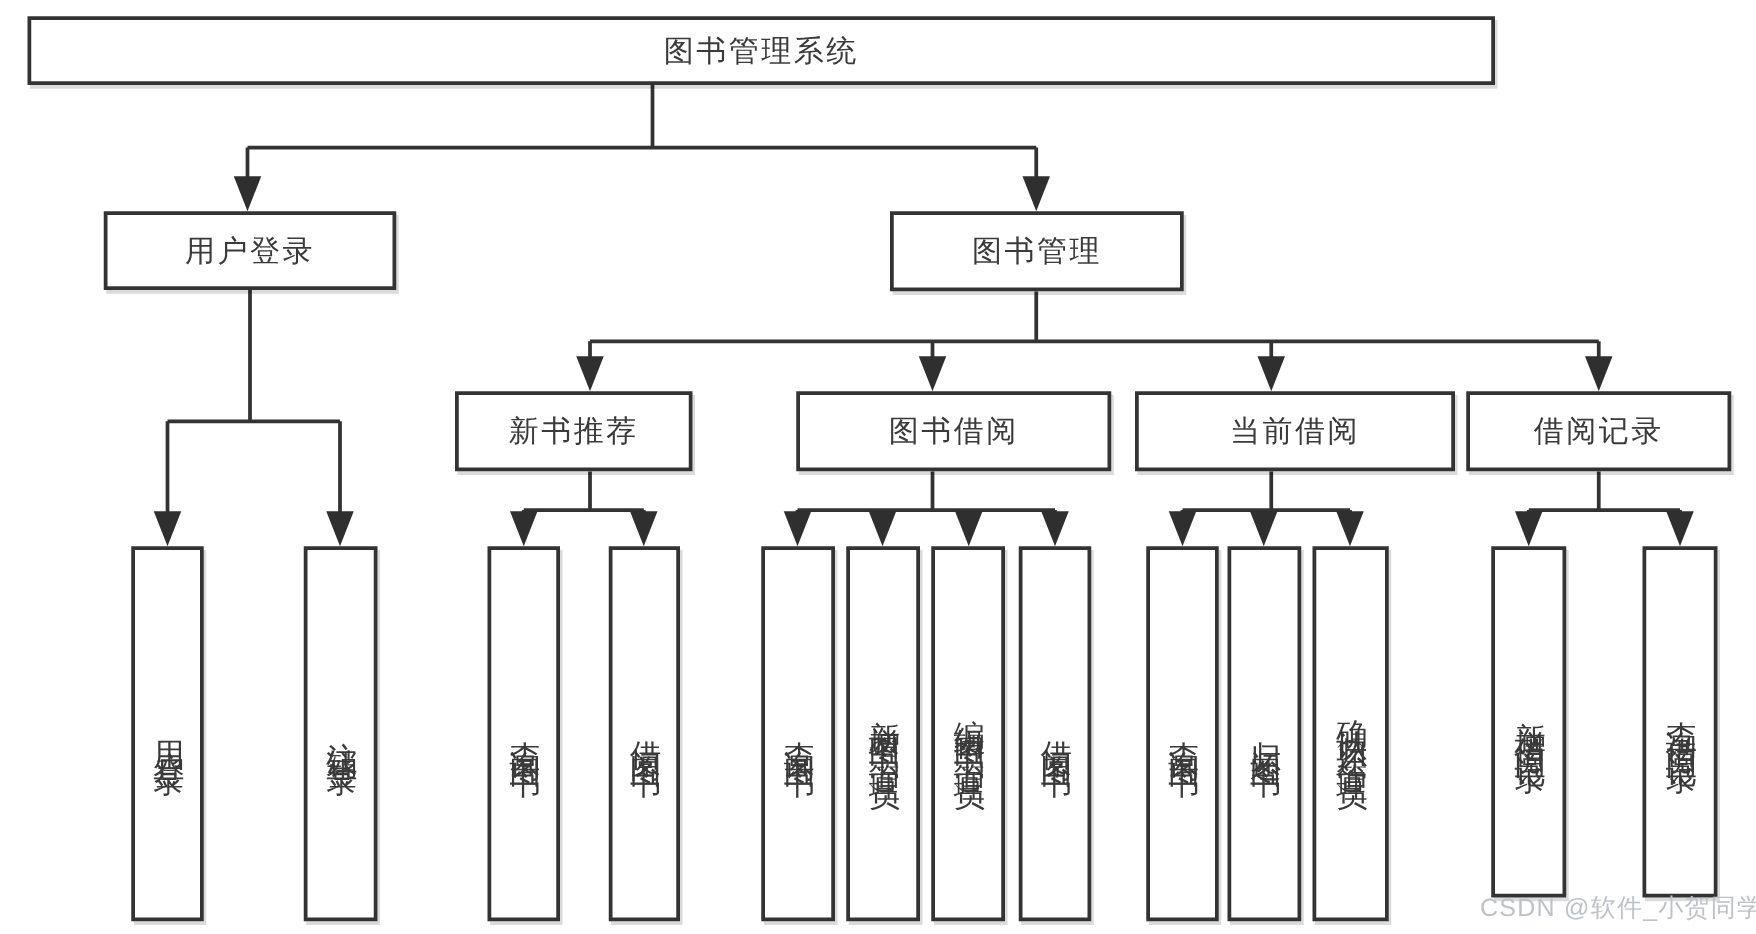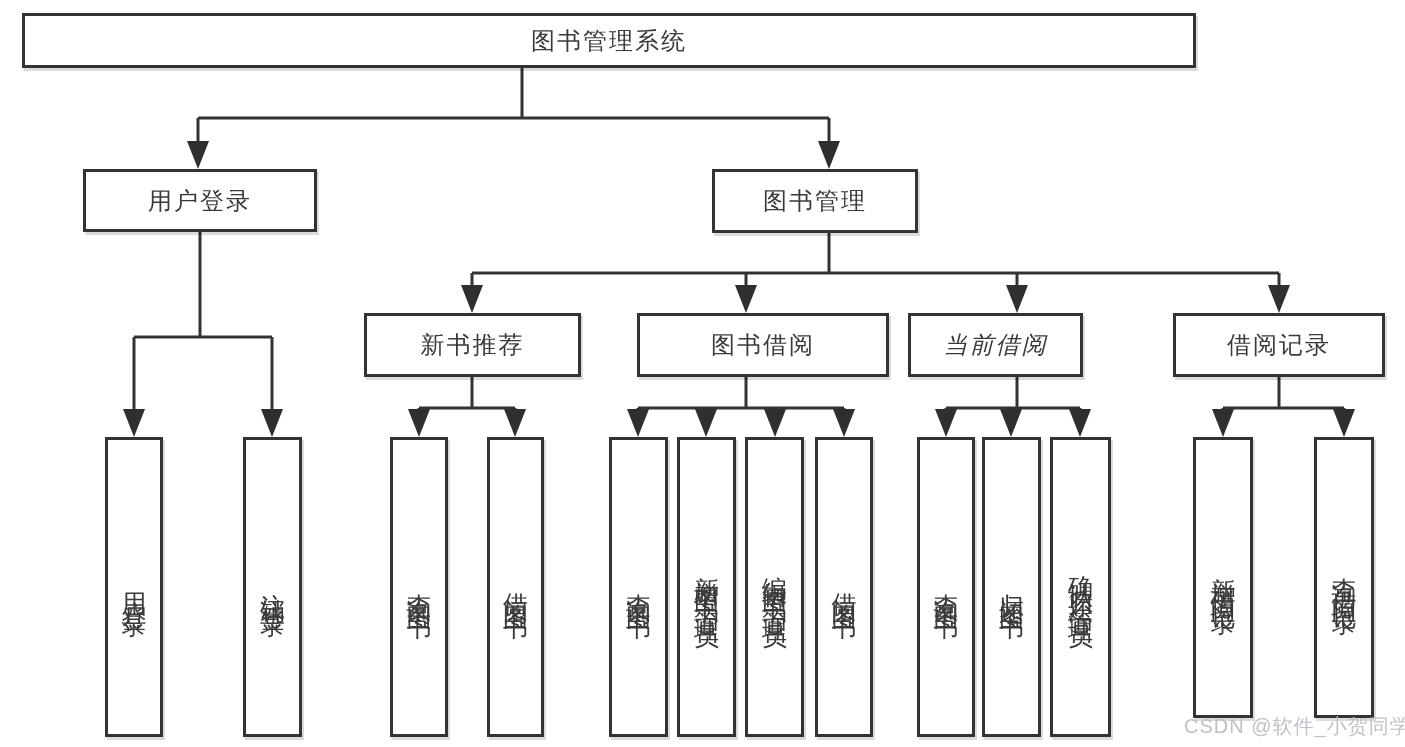--- a/index.html
+++ b/index.html
@@ -111,31 +111,31 @@
     </g>
   </svg>
 
   <div class="node h-node" style="left:22px; top:13px; width:1174px; height:55px;">
     <span>图书管理系统</span>
   </div>
 
   <div class="node h-node" style="left:83px; top:169px; width:234px; height:63px;">
     <span>用户登录</span>
   </div>
-  <div class="node h-node" style="left:712px; top:169px; width:206px; height:64px;">
+  <div class="node h-node" style="left:712px; top:169px; width:235px; height:64px;">
     <span>图书管理</span>
   </div>
 
-  <div class="node h-node" style="left:364px; top:313px; width:217px; height:64px;">
+  <div class="node h-node" style="left:364px; top:313px; width:190px; height:64px;">
     <span>新书推荐</span>
   </div>
   <div class="node h-node" style="left:637px; top:313px; width:252px; height:64px;">
     <span>图书借阅</span>
   </div>
-  <div class="node h-node" style="left:908px; top:313px; width:175px; height:64px;font-style:italic;">
+  <div class="node h-node" style="left:908px; top:313px; width:256px; height:64px;">
     <span>当前借阅</span>
   </div>
   <div class="node h-node" style="left:1173px; top:313px; width:212px; height:64px;">
     <span>借阅记录</span>
   </div>
 
   <div class="node v-node" style="left:105px; top:437px; width:58px; height:300px;">
     <span>用户登录</span>
   </div>
   <div class="node v-node" style="left:243px; top:437px; width:59px; height:300px;">

